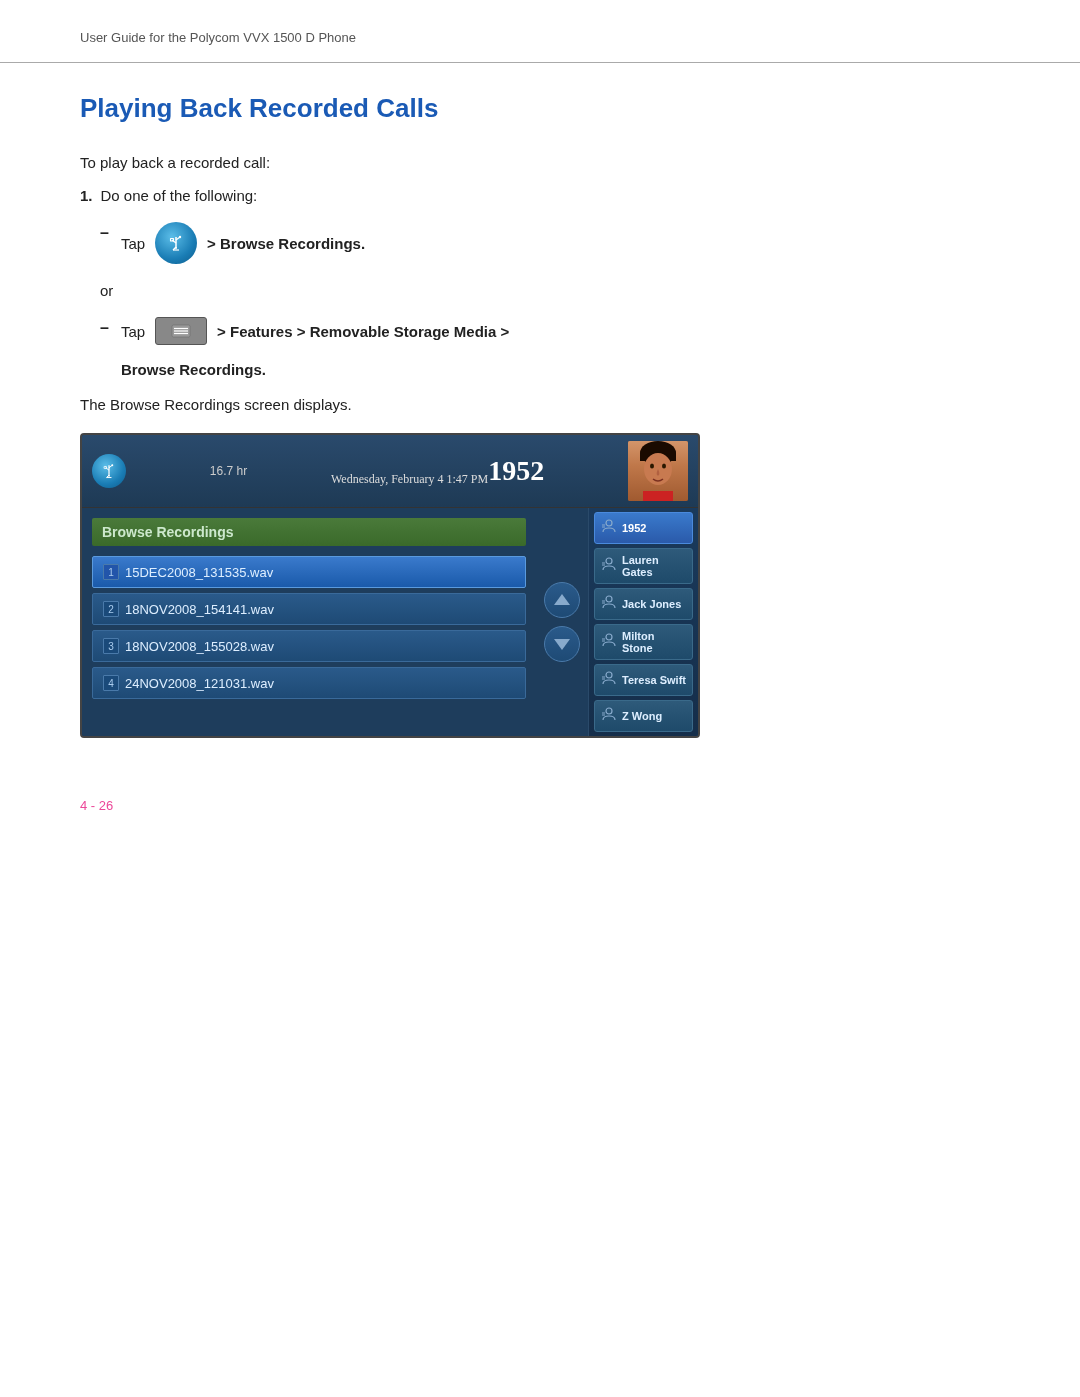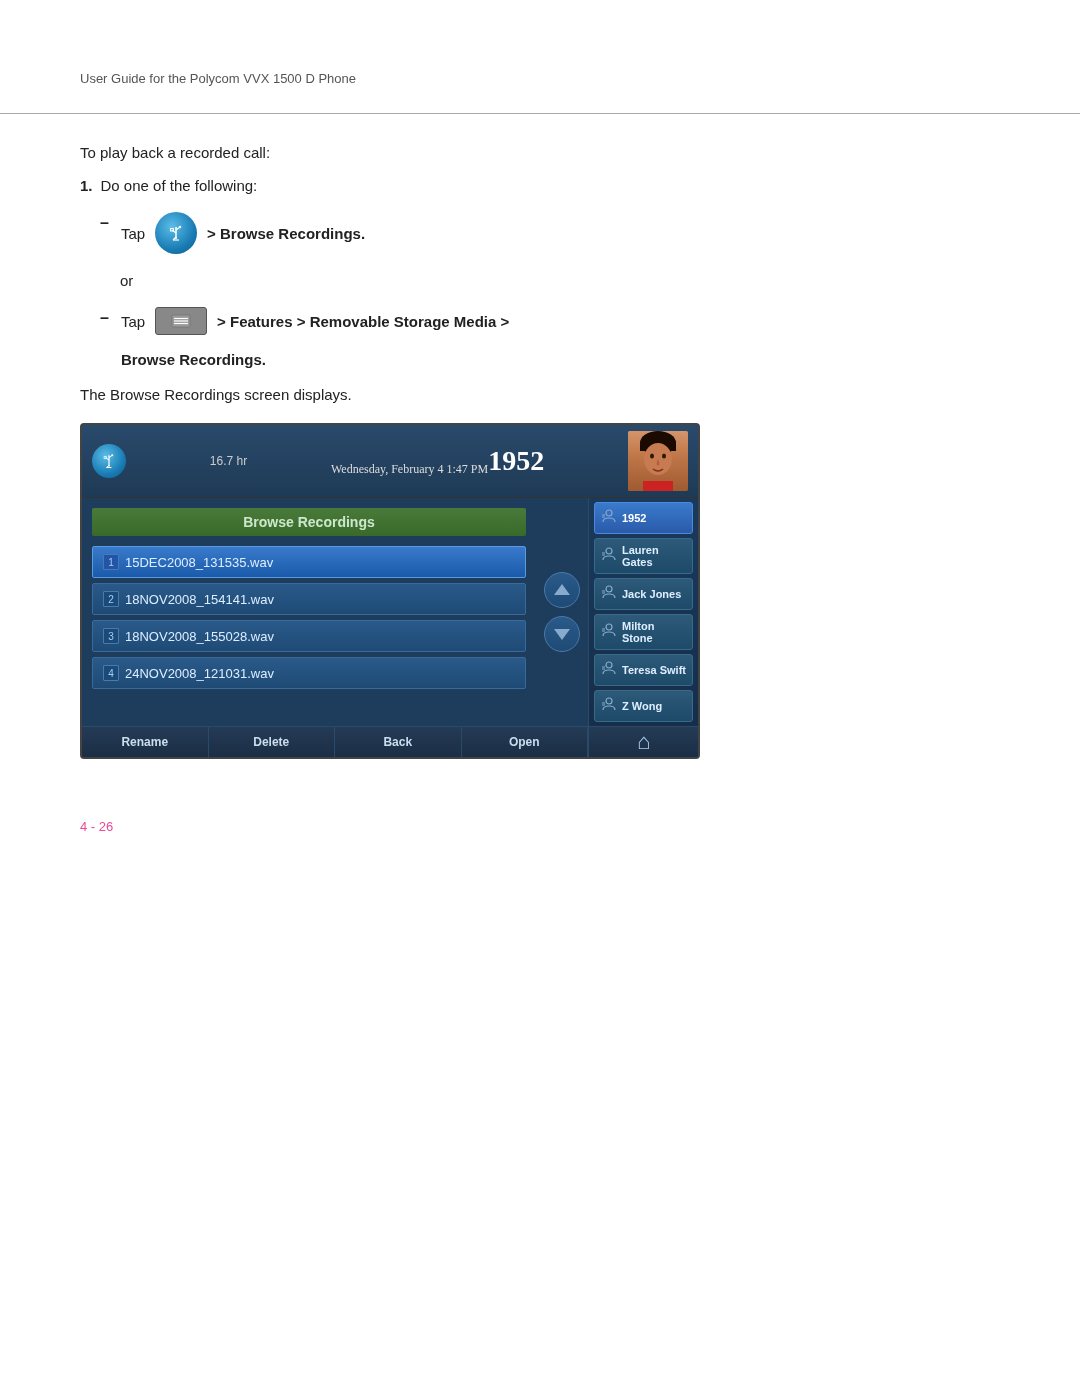--- a/index.html
+++ b/index.html
@@ -7,23 +7,22 @@
       font-family: 'Times New Roman', Times, serif;
       background: #ffffff;
       width: 1080px;
       min-height: 1397px;
       padding: 0;
       color: #222;
     }
 
     
     .doc-header {
-      padding: 28px 80px 26px 80px;
+      padding: 28px 80px 16px 80px;
       border-bottom: 1px solid #aaa;
-      margin-top: 41px;
     }
     .doc-header-text {
       font-size: 13px;
       color: #555;
       font-family: Arial, sans-serif;
     }
 
     
     .doc-content {
       padding: 30px 80px 40px 80px;
@@ -74,21 +73,20 @@
       flex-wrap: wrap;
       gap: 6px;
     }
 
     .step-content-block {
       display: flex;
       flex-direction: column;
     }
 
     .or-text {
-      margin-left: 20px;
       margin-bottom: 18px;
       font-size: 15px;
       font-family: Arial, sans-serif;
     }
 
     
     .usb-icon {
       width: 42px;
       height: 42px;
       border-radius: 50%;
@@ -197,21 +195,20 @@
 
     
     .screen-main {
       display: flex;
       background: #1e3d5c;
     }
 
     .screen-left {
       flex: 1;
       padding: 10px;
-      text-align: center;
     }
 
     .browse-title-bar {
       background: linear-gradient(180deg, #4a7a3a 0%, #3a6a2a 100%);
       color: #cce8cc;
       font-family: Arial, sans-serif;
       font-size: 14px;
       font-weight: bold;
       padding: 6px 10px;
       border-radius: 2px;
@@ -369,20 +366,21 @@
   </style>
 </head>
 <body>
 
 <div class="doc-header">
   <span class="doc-header-text">User Guide for the Polycom VVX 1500 D Phone</span>
 </div>
 
 <div class="doc-content">
 
+  <h1 class="page-title">Playing Back Recorded Calls</h1>
 
   <p class="section-heading">To play back a recorded call:</p>
 
   <div class="step-item">
     <span class="step-number" style="margin-right:8px;">1.</span>
     <span>Do one of the following:</span>
   </div>
 
   <div class="step-list">
 
@@ -586,30 +584,20 @@
           <line x1="1" y1="7" x2="4" y2="7" stroke="#88aacc" stroke-width="1"></line>
           <line x1="1" y1="9" x2="4" y2="9" stroke="#88aacc" stroke-width="1"></line>
         </svg>
       </span>
       <span class="contact-name">Z Wong</span>
     </div>
         </div>
 
     </div>
 
-    <div class="screen-bottom">
-
-      <div class="bottom-btn">Rename</div>
-        <div class="bottom-btn">Delete</div>
-        <div class="bottom-btn">Back</div>
-        <div class="bottom-btn">Open</div>
-        <div class="home-btn">
-        <span class="home-icon">⌂</span>
-      </div>
-    </div>
 
   </div>
 
 </div>
 
 <div class="doc-footer">
   <span>4 - 26</span>
 </div>
 
 </body></html>

